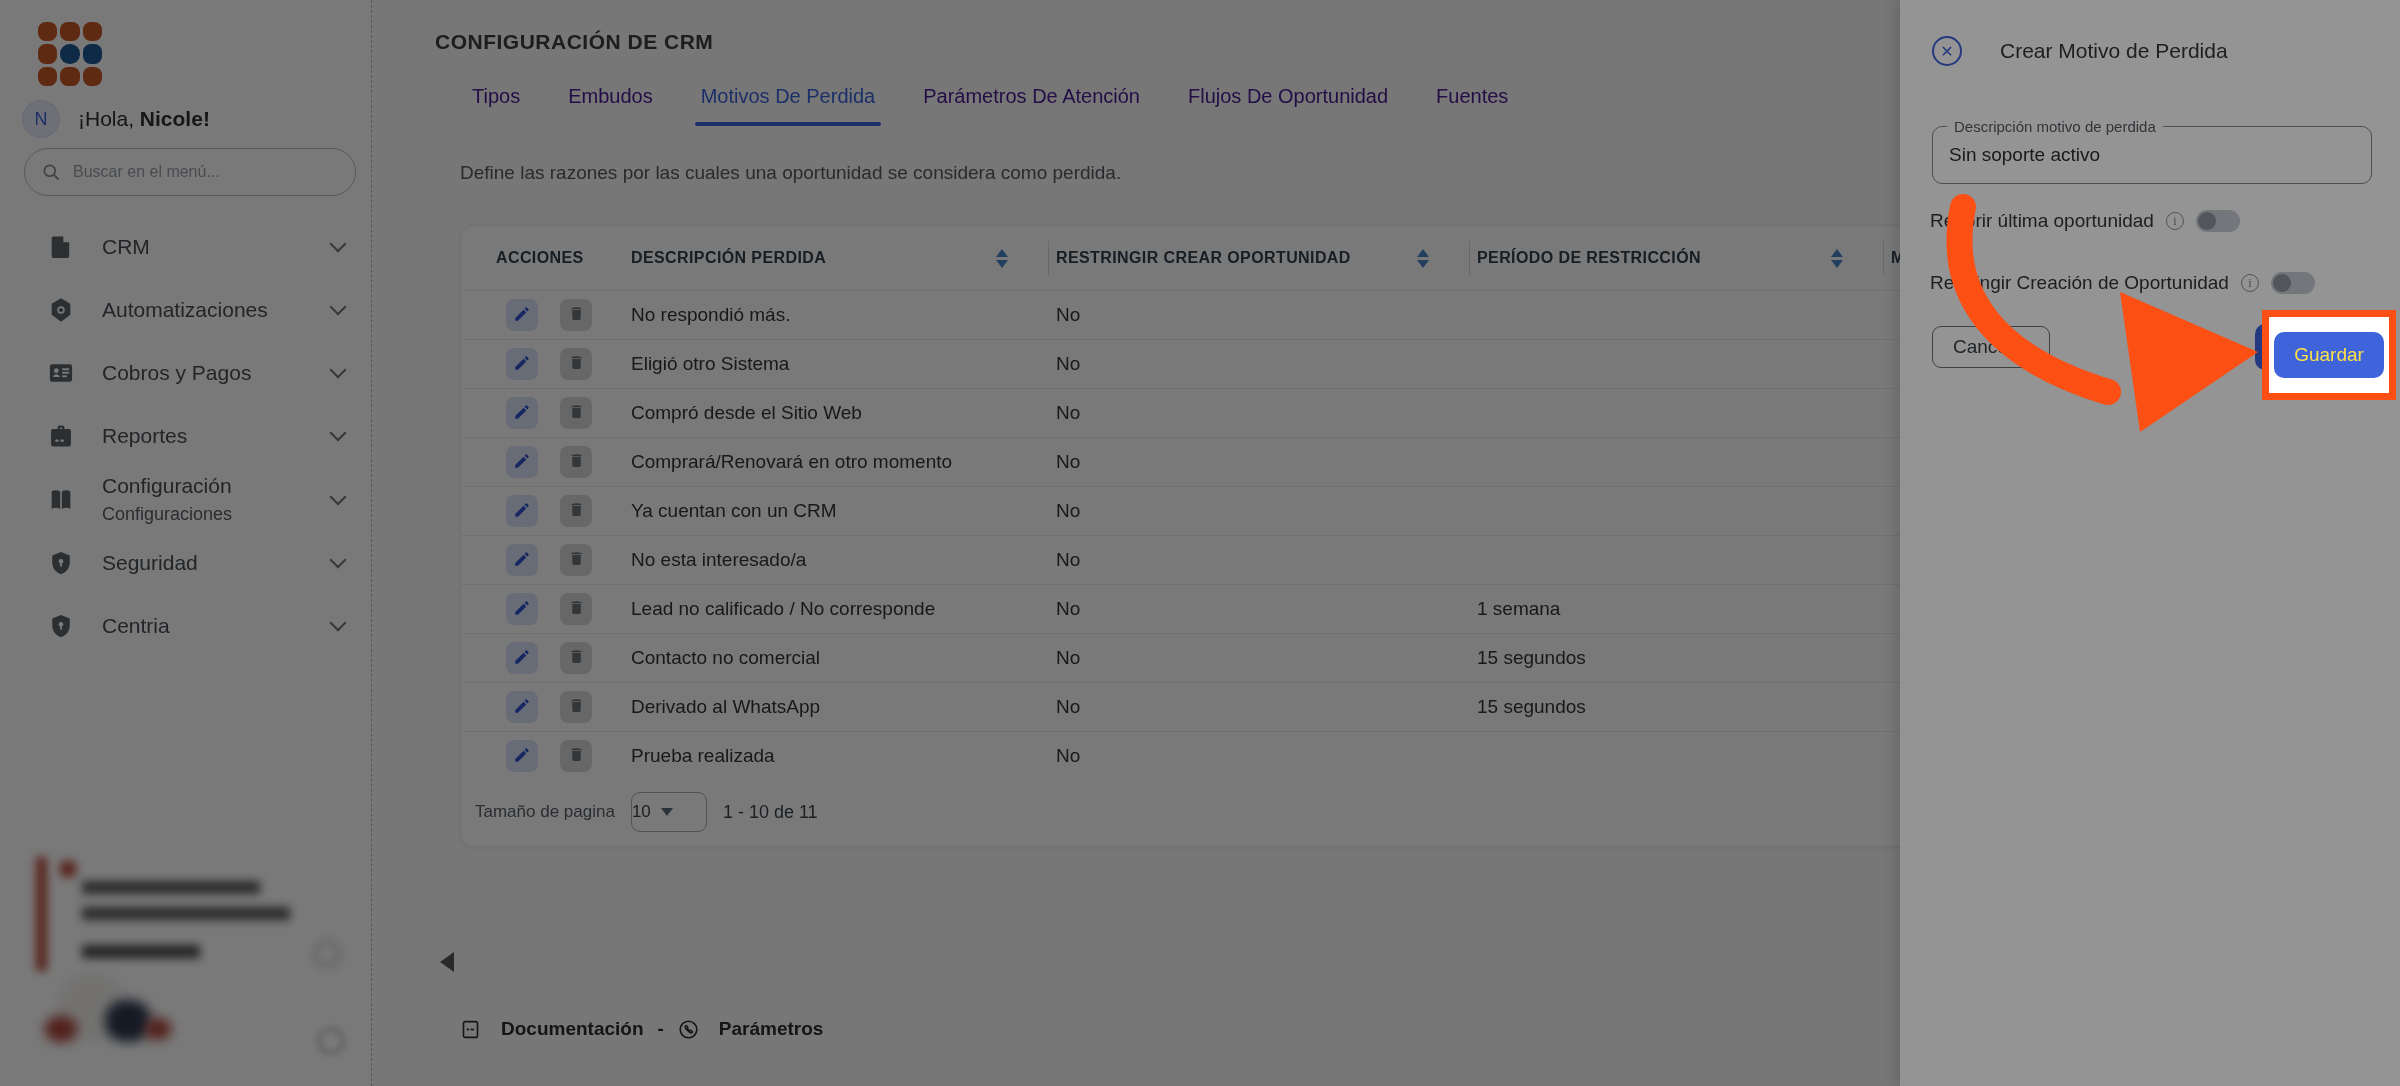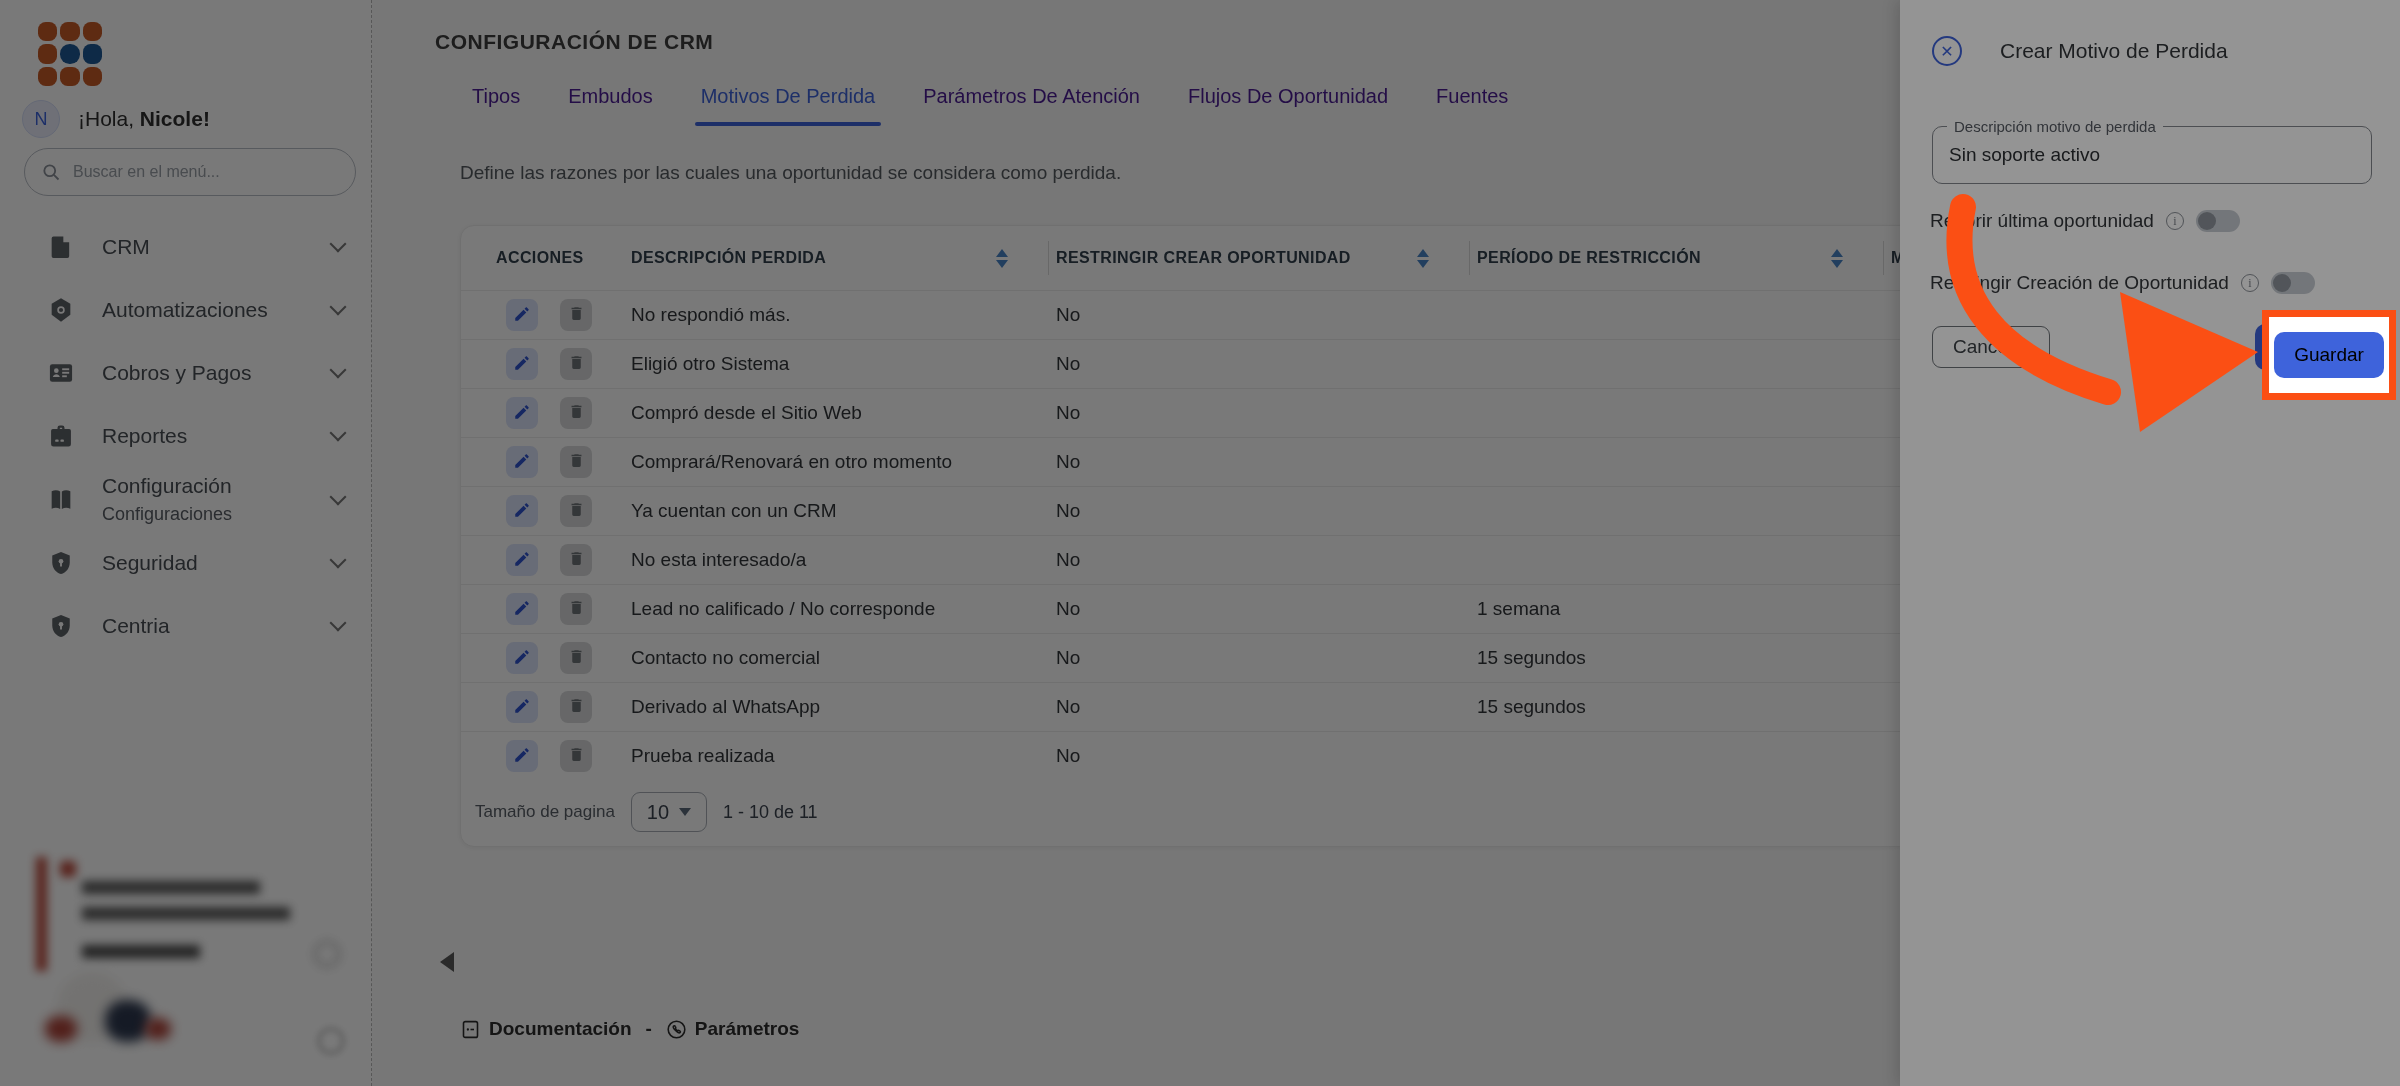--- a/index.html
+++ b/index.html
@@ -68,48 +68,48 @@
   .trow { height:49px; border-top:1px solid #ededed; }
   .td { font-size:19px; color:#33363a; overflow:hidden; white-space:nowrap; }
   .td.actions { display:flex; gap:22px; padding-left:45px; }
   .icon-btn { width:32px; height:32px; border-radius:8px; display:flex; align-items:center; justify-content:center; cursor:pointer; border:none; }
   .icon-btn.edit { background:#dbe3fa; }
   .icon-btn.edit svg { width:18px; height:18px; fill:#2f54d0; }
   .icon-btn.del { background:#d9dadb; }
   .icon-btn.del svg { width:17px; height:17px; fill:#6f7479; }
   .pagination { position:absolute; left:14px; bottom:14px; display:flex; align-items:center; gap:16px; }
   .pag-label { font-size:17px; color:#5a6068; }
-  .pagesize { width:76px; height:40px; border:1.5px solid #a9aeb6; border-radius:9px; display:flex; align-items:center; justify-content:center; gap:10px; font-size:20px; color:#3c4450; background:#fff; cursor:pointer; }
+  .pagesize { width:76px; height:40px; border:1.5px solid #a9aeb6; border-radius:9px; display:flex; align-items:center; justify-content:flex-start; gap:10px; font-size:17px; color:#3c4450; background:#fff; cursor:pointer; }
   .caret-down { width:0; height:0; border-left:6px solid transparent; border-right:6px solid transparent; border-top:8px solid #5b6b7a; }
   .pag-range { font-size:18px; color:#3c4450; }
 
   .collapse { position:absolute; left:68px; top:952px; width:0; height:0; border-top:10px solid transparent; border-bottom:10px solid transparent; border-right:14px solid #5a5a5a; cursor:pointer; }
   .footer { position:absolute; left:88px; top:1018px; display:flex; align-items:center; gap:14px; font-size:19px; font-weight:bold; color:#2e2e2e; }
-  .footer .link { display:flex; align-items:center; gap:8px; cursor:pointer; }
+  .footer .link { display:flex; align-items:center; gap:20px; cursor:pointer; }
   .footer svg { width:21px; height:21px; stroke:#2e2e2e; fill:none; stroke-width:1.8; }
 
   
   .backdrop { position:absolute; inset:0; background:rgba(0,0,0,0.18); z-index:20; }
   .drawer { position:absolute; right:0; top:0; width:500px; height:1086px; background:#ffffff; z-index:30; box-shadow:-4px 0 14px rgba(0,0,0,0.15); }
   .drawer-head { position:absolute; left:32px; top:36px; display:flex; align-items:center; gap:38px; }
   .close-btn { width:30px; height:30px; border-radius:50%; border:2px solid #3E63DB; color:#3E63DB; font-size:16px; display:flex; align-items:center; justify-content:center; cursor:pointer; background:#fff; }
   .drawer-title { font-size:21px; color:#33363a; }
   .field { position:absolute; left:32px; top:126px; width:440px; height:58px; border:1.5px solid #83878e; border-radius:10px; }
   .field label { position:absolute; top:-9px; left:14px; background:#fff; padding:0 7px; font-size:15px; color:#565b63; }
   .field input { width:100%; height:100%; border:none; outline:none; background:transparent; border-radius:10px; padding:0 16px; font-size:19px; color:#2c2f33; font-family:inherit; }
   .toggle-row { position:absolute; left:30px; display:flex; align-items:center; gap:12px; }
   .toggle-row.r1 { top:210px; }
   .toggle-row.r2 { top:272px; }
   .toggle-label { font-size:19px; color:#33363a; white-space:nowrap; }
   .info-i { width:18px; height:18px; border-radius:50%; border:1.5px solid #8b9097; color:#7a7f86; font-size:12px; display:flex; align-items:center; justify-content:center; font-family:"Liberation Serif", serif; }
   .switch { position:relative; width:44px; height:22px; border-radius:11px; background:#c7ccd3; cursor:pointer; flex:0 0 44px; }
   .switch .knob { position:absolute; left:2px; top:2px; width:18px; height:18px; border-radius:50%; background:#8d939b; }
   .drawer-actions { position:absolute; left:32px; top:326px; display:flex; align-items:center; }
   .btn-cancel { min-width:100px; height:42px; border:1.5px solid #6d7278; border-radius:9px; background:transparent; color:#3c4045; font-size:19px; padding:0 20px; cursor:pointer; font-family:inherit; }
-  .btn-save { min-width:100px; height:46px; border:none; border-radius:10px; background:#3E63DB; color:#000000; font-size:19px; padding:0 20px; cursor:pointer; font-family:inherit; }
+  .btn-save { min-width:100px; height:46px; border:none; border-radius:10px; background:#3E63DB; color:#fde047; font-size:19px; padding:0 20px; cursor:pointer; font-family:inherit; }
   .btn-save.ghost { position:absolute; left:355px; top:324px; } 
 
   .dim { position:absolute; inset:0; background:rgba(0,0,0,0.42); z-index:50; pointer-events:none; }
   .spotlight { position:absolute; left:2262px; top:310px; width:134px; height:90px; background:#ffffff; border:7px solid #FB4F14; z-index:60; display:flex; align-items:center; justify-content:center; }
   .annot-arrow { position:absolute; left:0; top:0; z-index:70; pointer-events:none; }
 </style>
 </head>
 <body>
 
 <div class="app">

